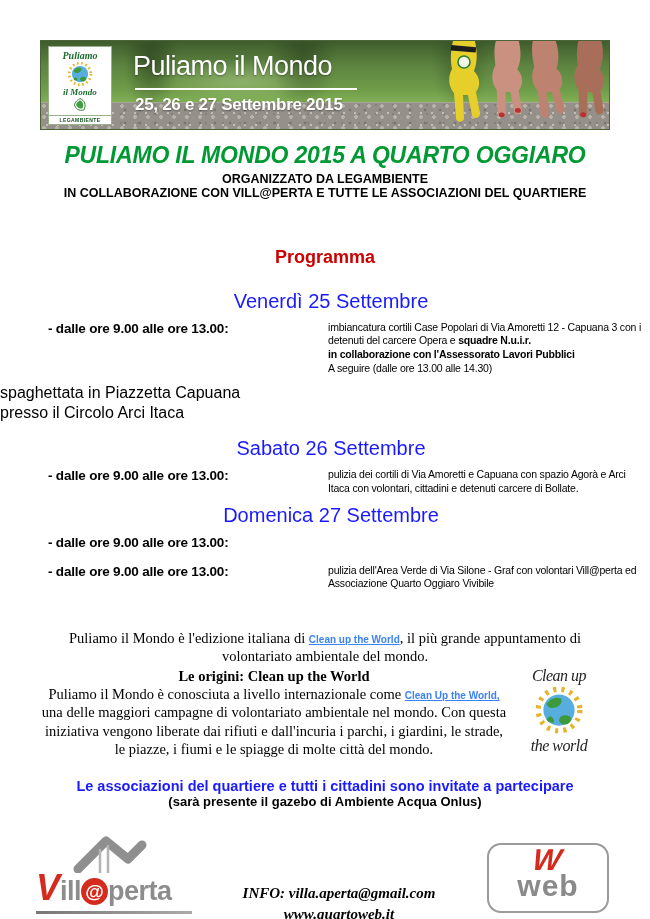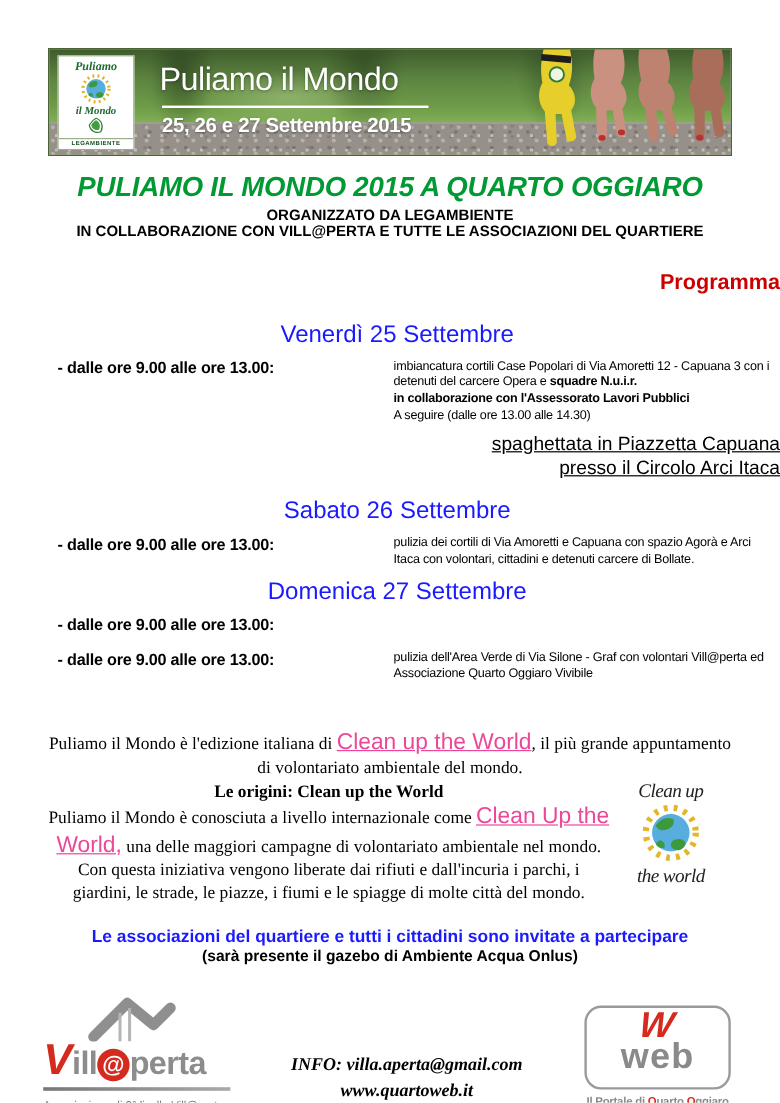--- a/index.html
+++ b/index.html
@@ -46,37 +46,37 @@
                   text-shadow:0 1px 2px rgba(0,0,0,.35); }
   .banner-slogan { position:absolute; left:258px; top:14px; color:#fff; font-size:19px;
                   font-weight:bold; line-height:1.15; letter-spacing:-.4px; z-index:2;
                   text-shadow:0 1px 2px rgba(0,0,0,.4); }
 
   
   .main-title { margin-top:12px; text-align:center; color:#009933; font-weight:bold;
                 font-style:italic; font-size:23px; letter-spacing:-.2px; }
   .sub1,.sub2 { text-align:center; font-weight:bold; font-size:12.5px; line-height:1.15; }
   .sub1 { margin-top:3px; }
-  .programma { margin-top:24px; text-align:right; color:#cc0000; font-weight:bold; font-size:18px; }
+  .programma { margin-top:46px; text-align:center; color:#cc0000; font-weight:bold; font-size:18px; }
   .day-title { text-align:center; color:#1a1aff; font-weight:normal; font-size:20px;padding-left:12px; }
   .dt1 { margin-top:22px; } .dt2 { margin-top:14px; } .dt3 { margin-top:8px; }
 
   
   .row { display:flex; margin-top:8px; padding-left:48px;gap:48px; }
   .row .label { width:232px; flex-shrink:0; font-weight:bold; font-size:13.5px; letter-spacing:-.2px; }
   .row .detail { width:332px; font-size:10.5px; letter-spacing:-.2px; line-height:1.3; }
   .detail .b { font-weight:bold; }
   .detail .block { display:block; }
-  .extra { text-align:right; font-size:16px; line-height:1.25; margin-top:8px;text-decoration:underline; }
+  .extra { text-align:left; font-size:16px; line-height:1.25; margin-top:8px; }
 
   
   .about { margin:0 40px; font-family:"Liberation Serif", serif; font-size:14.5px; }
   .about .p1 { margin-top:38px; text-align:center; line-height:1.25; }
-  .green-link { font-family:"Liberation Sans", sans-serif; font-weight:normal; color:#ec4899;
-                text-decoration:underline; font-size:19px; cursor:pointer; }
+  .green-link { font-family:"Liberation Sans", sans-serif; font-weight:bold; color:#3b82f6;
+                text-decoration:underline; font-size:10px; cursor:pointer; }
   .about-flex { display:flex; margin-top:2px; }
   .about-left { width:468px; text-align:center; line-height:1.25; }
   .origins { font-weight:bold; }
   .cuw { width:102px; margin-left:0; text-align:center;
          font-family:"Liberation Serif", serif; font-style:italic; color:#222; }
   .cuw-top { font-size:16px; letter-spacing:-.5px; }
   .cuw-bottom { font-size:16px; letter-spacing:-.5px; margin-top:-2px; }
 
   
   .invite1 { margin-top:20px; text-align:center; color:#1a1aff; font-weight:bold; font-size:14.5px; }

